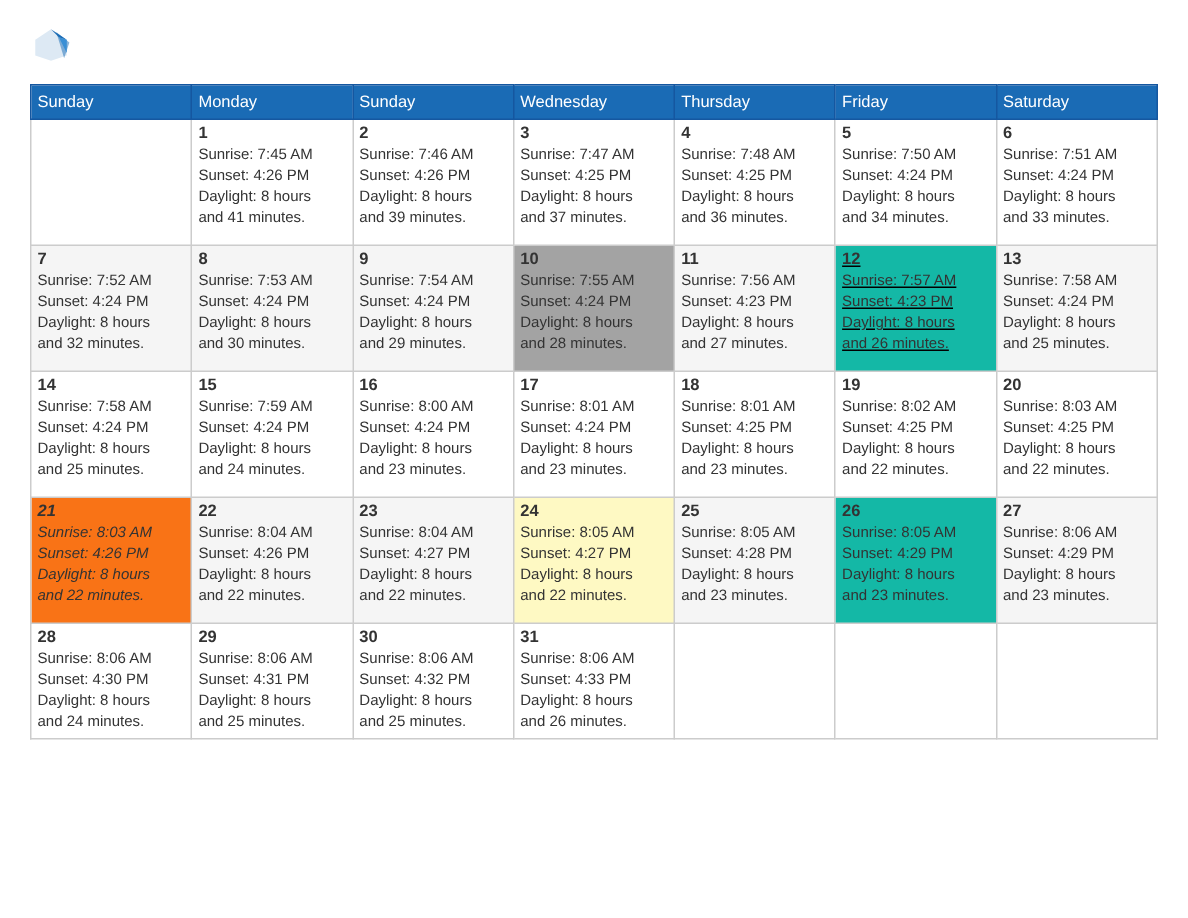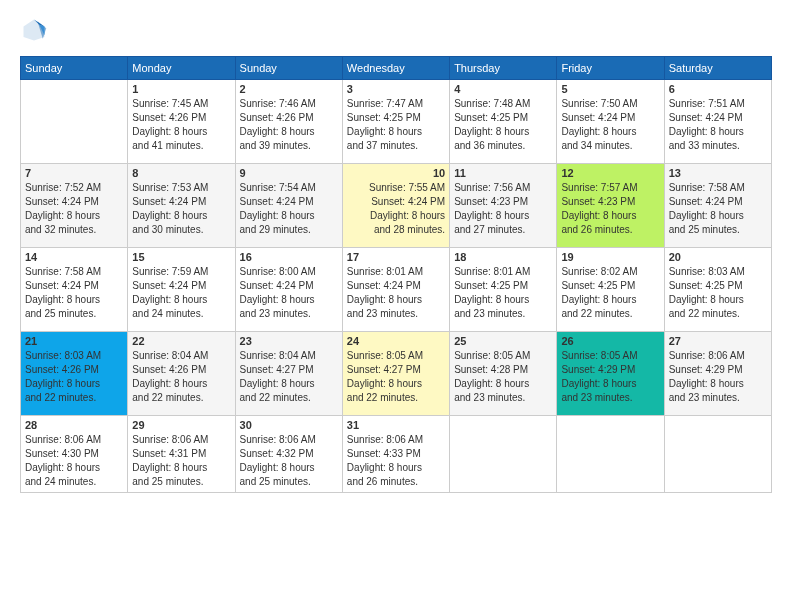--- a/index.html
+++ b/index.html
@@ -171,29 +171,29 @@
             <div class="day-info">Sunrise: 7:52 AM<br>Sunset: 4:24 PM<br>Daylight: 8 hours<br>and 32 minutes.</div>
           </td>
           <td style="background: rgb(245, 245, 245);">
             <span class="day-number">8</span>
             <div class="day-info">Sunrise: 7:53 AM<br>Sunset: 4:24 PM<br>Daylight: 8 hours<br>and 30 minutes.</div>
           </td>
           <td style="background: rgb(245, 245, 245);">
             <span class="day-number">9</span>
             <div class="day-info">Sunrise: 7:54 AM<br>Sunset: 4:24 PM<br>Daylight: 8 hours<br>and 29 minutes.</div>
           </td>
-          <td style="background: #fef9c3; text-align: right;">
+          <td style="background: #a3a3a3;">
             <span class="day-number">10</span>
             <div class="day-info">Sunrise: 7:55 AM<br>Sunset: 4:24 PM<br>Daylight: 8 hours<br>and 28 minutes.</div>
           </td>
           <td style="background: rgb(245, 245, 245);">
             <span class="day-number">11</span>
             <div class="day-info">Sunrise: 7:56 AM<br>Sunset: 4:23 PM<br>Daylight: 8 hours<br>and 27 minutes.</div>
           </td>
-          <td style="background: #bef264;">
+          <td style="background: #14b8a6; text-decoration: underline;">
             <span class="day-number">12</span>
             <div class="day-info">Sunrise: 7:57 AM<br>Sunset: 4:23 PM<br>Daylight: 8 hours<br>and 26 minutes.</div>
           </td>
           <td style="background: rgb(245, 245, 245);">
             <span class="day-number">13</span>
             <div class="day-info">Sunrise: 7:58 AM<br>Sunset: 4:24 PM<br>Daylight: 8 hours<br>and 25 minutes.</div>
           </td>
         </tr>
         <tr>
           <td>
@@ -219,21 +219,21 @@
           <td>
             <span class="day-number">19</span>
             <div class="day-info">Sunrise: 8:02 AM<br>Sunset: 4:25 PM<br>Daylight: 8 hours<br>and 22 minutes.</div>
           </td>
           <td>
             <span class="day-number">20</span>
             <div class="day-info">Sunrise: 8:03 AM<br>Sunset: 4:25 PM<br>Daylight: 8 hours<br>and 22 minutes.</div>
           </td>
         </tr>
         <tr>
-          <td style="background: #0ea5e9;">
+          <td style="background: #f97316; font-style: italic;">
             <span class="day-number">21</span>
             <div class="day-info">Sunrise: 8:03 AM<br>Sunset: 4:26 PM<br>Daylight: 8 hours<br>and 22 minutes.</div>
           </td>
           <td style="background: rgb(245, 245, 245);">
             <span class="day-number">22</span>
             <div class="day-info">Sunrise: 8:04 AM<br>Sunset: 4:26 PM<br>Daylight: 8 hours<br>and 22 minutes.</div>
           </td>
           <td style="background: rgb(245, 245, 245);">
             <span class="day-number">23</span>
             <div class="day-info">Sunrise: 8:04 AM<br>Sunset: 4:27 PM<br>Daylight: 8 hours<br>and 22 minutes.</div>

